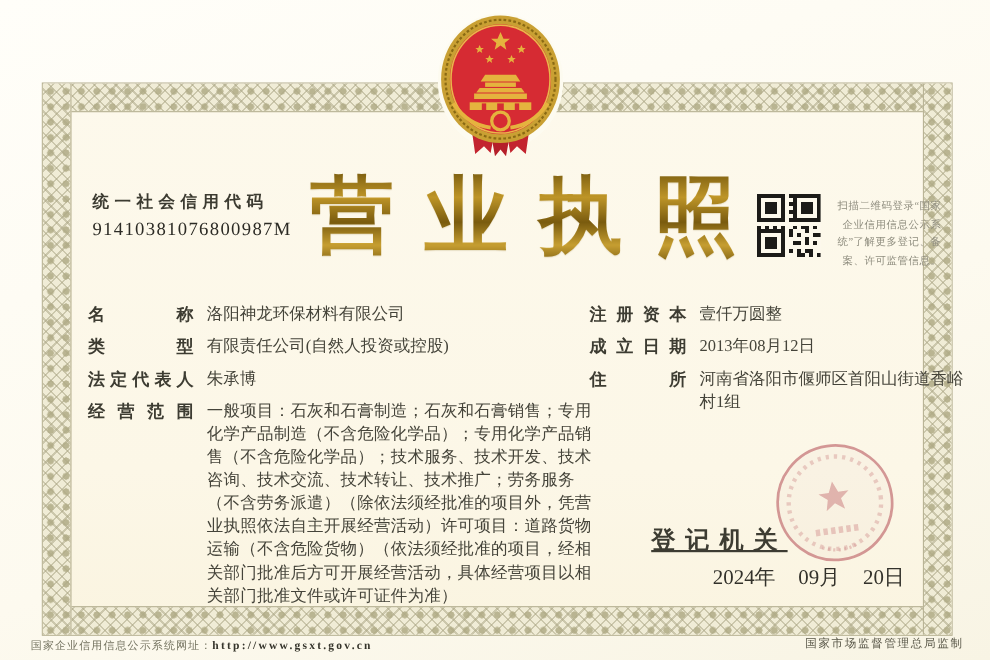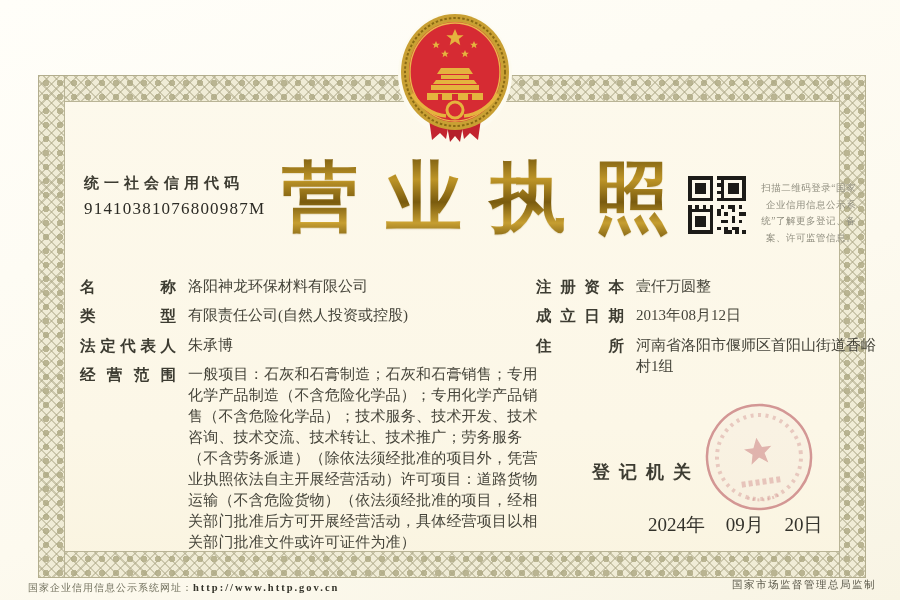--- a/index.html
+++ b/index.html
@@ -68,23 +68,23 @@
     text-align:justify; text-align-last:justify;
   }
   .col-left  .flabel { width:96px; margin-right:12px; }
   .col-right .flabel { width:88px; margin-right:12px; }
   .fvalue { font-size:15px; color:#45443a; line-height:1.42; }
   .fvalue-scope { width:352px; line-height:1.40; letter-spacing:.2px; }
   .fvalue-addr  { width:242px; }
 
   
   .reg-label {
-    position:absolute; left:592px; top:460px; z-index:4;
+    position:absolute; left:592px; top:476px; z-index:4;
     font-family:"Liberation Sans", sans-serif; font-weight:600;
-    font-size:18px; letter-spacing:9px; color:#3d3c32;
+    font-size:22px; letter-spacing:9px; color:#3d3c32;text-decoration:underline;
   }
   .issue-date { position:absolute; left:648px; top:512px; z-index:4;
     font-size:19px; color:#33322b; white-space:nowrap; }
   .issue-date span { margin-right:16px; }
   .issue-date span:last-child { margin-right:0; }
 
   .seal { position:absolute; left:700px; top:398px; width:118px; height:118px;
     z-index:3; transform:rotate(-8deg); opacity:.85; }
 
   
@@ -236,17 +236,17 @@
     </svg>
   </div>
 
   <div class="issue-date">
     <span>2024年</span>
     <span>09月</span>
     <span>20日</span>
   </div>
 
   <div class="footer-left">
-    <span class="site-label">国家企业信用信息公示系统网址：</span><span class="site-url">http://www.http.gov.cn</span>
+    <span class="site-label">国家企业信用信息公示系统网址：</span><span class="site-url">http://www.gsxt.gov.cn</span>
   </div>
   <div class="footer-right">国家市场监督管理总局监制</div>
 
 </div>
 
 </body></html>

